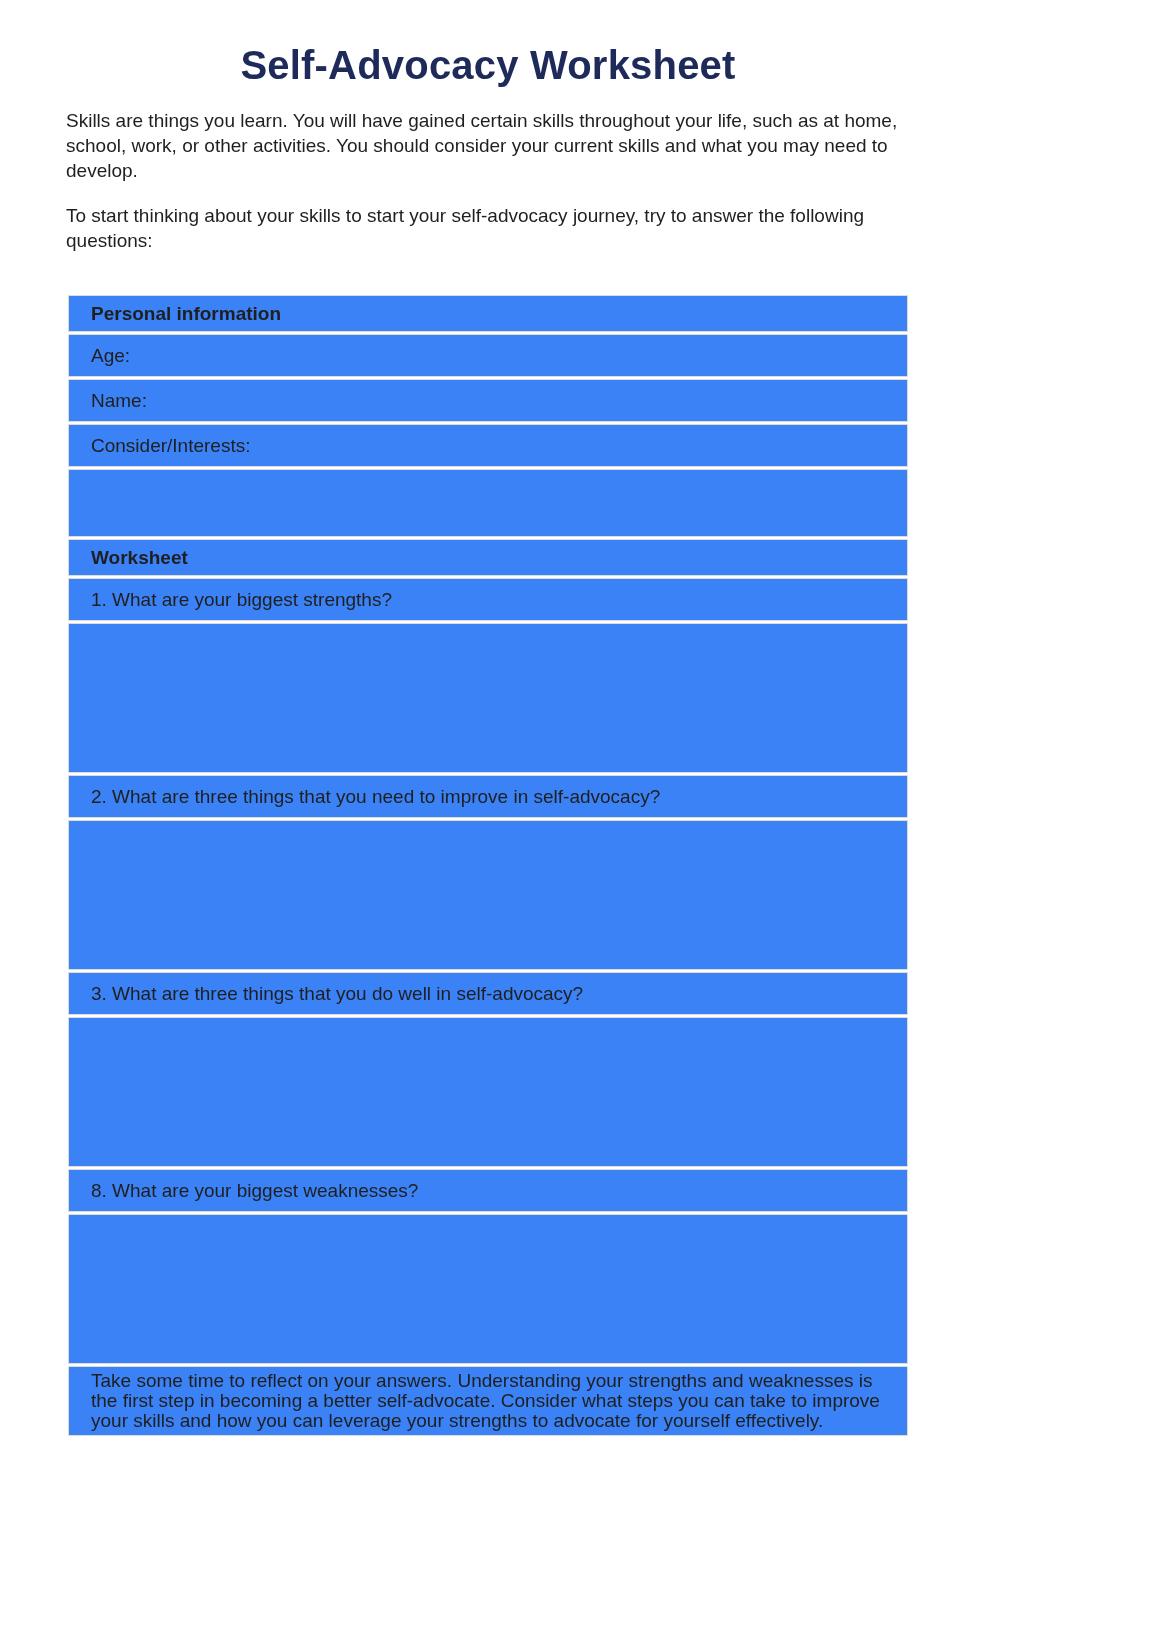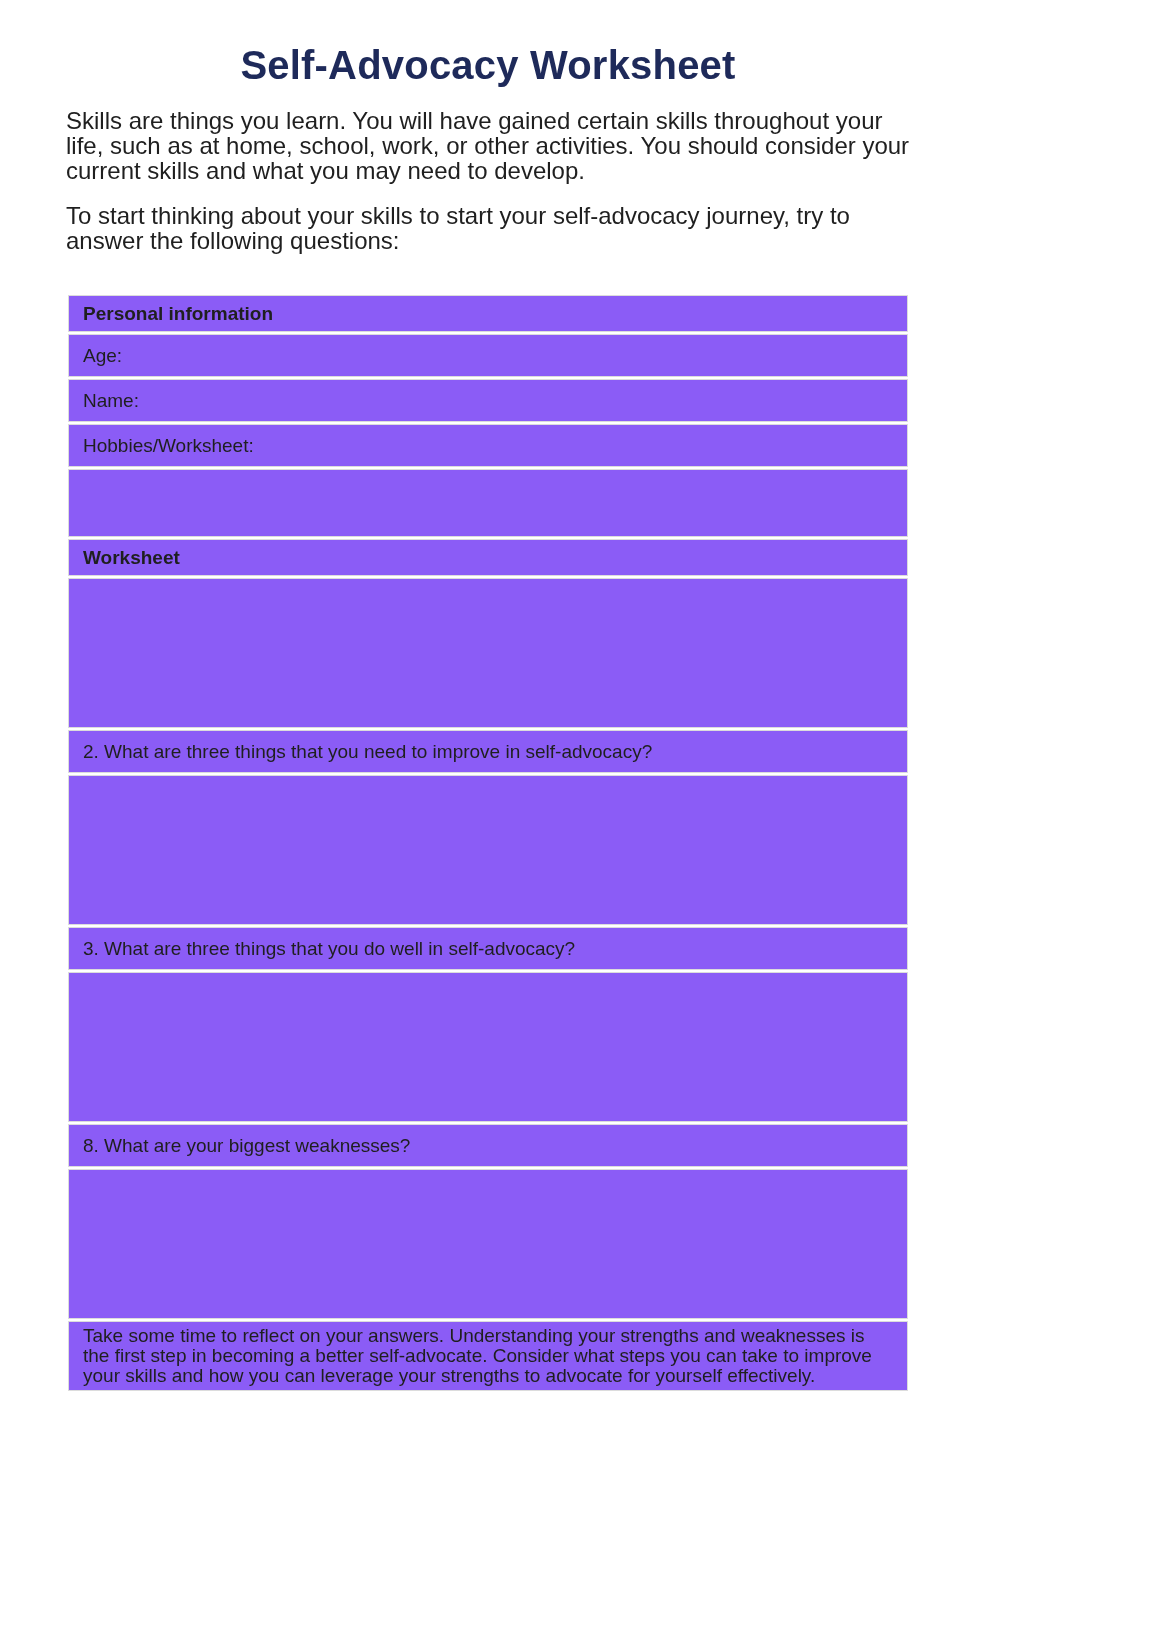--- a/index.html
+++ b/index.html
@@ -18,40 +18,40 @@
   }
   h1.title {
     text-align: center;
     font-size: 40px;
     line-height: 46px;
     font-weight: bold;
     color: #1e2a5a;
     letter-spacing: 0.2px;
   }
   p.intro {
-    font-size: 24px;
+    font-size: 19px;
     line-height: 25px;
     color: #1f1f1f;
     margin-top: 20px;
   }
   p.intro + p.intro { }
   table.worksheet {
     width: 100%;
     margin-top: 40px;
     border-collapse: separate;
     border-spacing: 2px;
     table-layout: fixed;
   }
   table.worksheet td {
     border: 1px solid #dcdcdc;
-    padding: 4px 14px;
+    padding: 4px 22px;
     font-size: 19px;
     color: #1f1f1f;
     vertical-align: middle;
-    background: #8b5cf6;
+    background: #3b82f6;
   }
   td.section-header {
     background: #f0f0f0;
     font-weight: bold;
     color: #222222;
     height: 37px;
   }
   td.field-row { height: 43px; }
   td.answer-area-sm { height: 68px; }
   td.answer-area { height: 150px; }
@@ -77,28 +77,31 @@
       <tr>
         <td class="section-header">Personal information</td>
       </tr>
       <tr>
         <td class="field-row">Age:</td>
       </tr>
       <tr>
         <td class="field-row">Name:</td>
       </tr>
       <tr>
-        <td class="field-row">Hobbies/Worksheet:</td>
+        <td class="field-row">Consider/Interests:</td>
       </tr>
       <tr>
         <td class="answer-area-sm"></td>
       </tr>
 
       <tr>
         <td class="section-header">Worksheet</td>
+      </tr>
+      <tr>
+        <td class="field-row">1. What are your biggest strengths?</td>
       </tr>
       <tr>
         <td class="answer-area"></td>
       </tr>
       <tr>
         <td class="field-row">2. What are three things that you need to improve in self-advocacy?</td>
       </tr>
       <tr>
         <td class="answer-area"></td>
       </tr>

